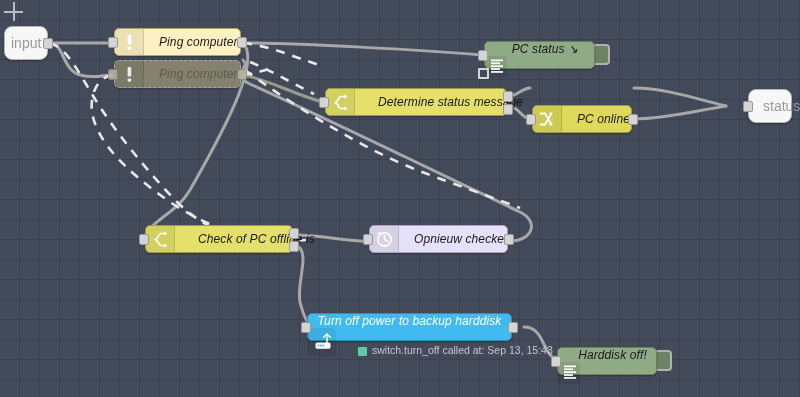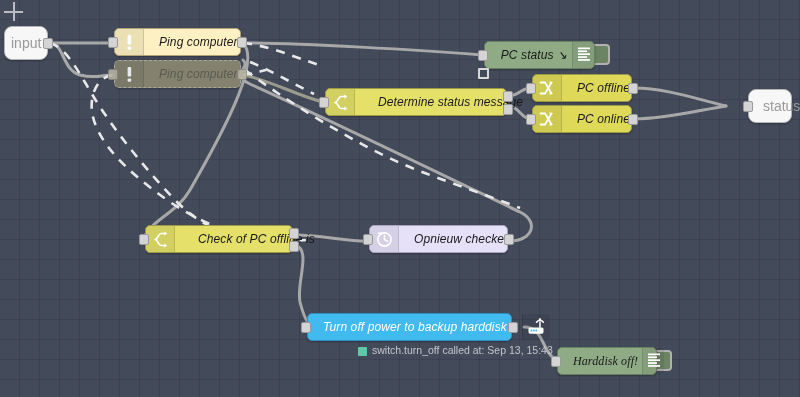--- a/index.html
+++ b/index.html
@@ -45,21 +45,21 @@
   .node .label {
     flex: 1 1 auto;
     display: flex; align-items: center;
     padding: 0 15px;
     font-style: italic;
     font-size: 12px;
     color: #1a1a1a;
     white-space: nowrap;
     letter-spacing: 0.1px;
   }
-  .node.right-icon { flex-direction: row; }
+  .node.right-icon { flex-direction: column; }
   .node.right-icon .icon-box {
     border-radius: 0 4px 4px 0;
     border-right: none;
     border-left: 1px solid rgba(0,0,0,0.12);
   }
 
   
   .n-yellow-light { background: #fdf0c2; border-color: #b3a374; }
   .n-yellow       { background: #e4e06a; border-color: #9c9947; gap: 8px; }
   .n-yellow-2     { background: #ded958; border-color: #9c9947; }
@@ -252,35 +252,20 @@
         </g>
         <path d="M11.2,0.6 L14.4,2.5 L11.2,4.4 Z" fill="#fff"></path>
         <path d="M11.2,12.6 L14.4,14.5 L11.2,16.4 Z" fill="#fff"></path>
       </svg>
     </div>
     <div class="label">Determine status message</div>
     <span class="port" style="right:-7px; top:2px;"></span>
     <span class="port" style="right:-7px; top:15px;"></span>
   </div>
 
-  <div class="node n-yellow-2" style="left:532px; top:74px; width:100px;">
-    <span class="port" style="left:-7px; top:8px;"></span>
-    <div class="icon-box">
-      <svg width="16" height="16" viewBox="0 0 16 16">
-        <g stroke="#fff" stroke-width="1.8" fill="none" stroke-linecap="round">
-          <path d="M1.5,2.5 L6,2.5 L12.5,13.5"></path>
-          <path d="M1.5,13.5 L6,13.5 L12.5,2.5"></path>
-        </g>
-        <path d="M10.2,1.2 L13.8,2.5 L11.2,5 Z" fill="#fff"></path>
-        <path d="M10.2,14.8 L13.8,13.5 L11.2,11 Z" fill="#fff"></path>
-      </svg>
-    </div>
-    <div class="label">PC offline</div>
-    <span class="port" style="right:-7px; top:8px;"></span>
-  </div>
 
   <div class="node n-yellow-2" style="left:532px; top:105px; width:100px;">
     <span class="port" style="left:-7px; top:8px;"></span>
     <div class="icon-box">
       <svg width="16" height="16" viewBox="0 0 16 16">
         <g stroke="#fff" stroke-width="1.8" fill="none" stroke-linecap="round">
           <path d="M1.5,2.5 L6,2.5 L12.5,13.5"></path>
           <path d="M1.5,13.5 L6,13.5 L12.5,2.5"></path>
         </g>
         <path d="M10.2,1.2 L13.8,2.5 L11.2,5 Z" fill="#fff"></path>
@@ -341,21 +326,21 @@
   </div>
 
   <div class="node-status" style="left:316px; top:344px;">
     <span class="sdot"></span>
     <span>switch.turn_off called at: Sep 13, 15:43</span>
   </div>
 
   <div class="dbg-btn" style="left:651px; top:350px;"></div>
   <div class="node n-green right-icon" style="left:557px; top:347px; width:100px;">
     <span class="port" style="left:-7px; top:8px;"></span>
-    <div class="label" style="justify-content:center; padding-right:4px;font-family:Liberation Serif, serif;">Harddisk off!</div>
+    <div class="label" style="justify-content:center; padding-right:4px;">Harddisk off!</div>
     <div class="icon-box" style="flex:0 0 22px; width:22px;">
       <svg width="12" height="16" viewBox="0 0 12 16">
         <g fill="#fff">
           <rect x="0" y="0.5" width="12" height="1.7"></rect>
           <rect x="0" y="3.4" width="9" height="1.7"></rect>
           <rect x="0" y="6.3" width="12" height="1.7"></rect>
           <rect x="0" y="9.2" width="9" height="1.7"></rect>
           <rect x="0" y="12.1" width="12" height="1.7"></rect>
         </g>
       </svg>

